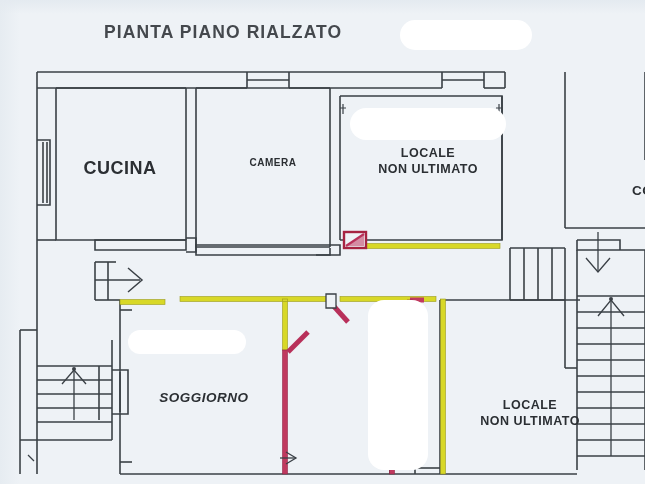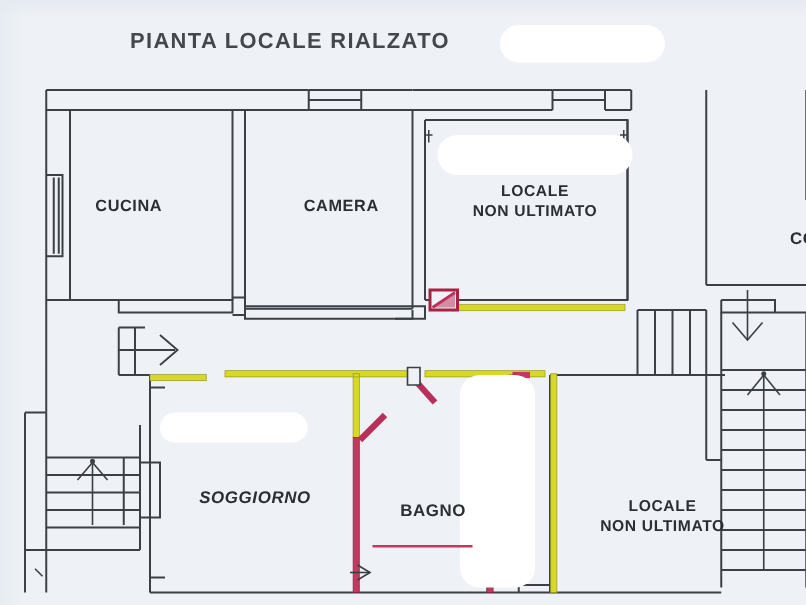--- a/index.html
+++ b/index.html
@@ -33,22 +33,22 @@
     line-height: 1.25;
     user-select: none;
   }
   #sheet-title {
     left: 104px;
     top: 22px;
     font-size: 17.5px;
     letter-spacing: 1.1px;
     color: #44484d;
   }
-  #label-cucina   { left: 43px;  top: 157px; width: 120px; font-size: 13px; }
-  #label-camera   { left: 208px; top: 157px; width: 130px; font-size: 13px; text-align: center; }
+  #label-cucina   { left: 60px;  top: 157px; width: 120px; font-size: 18px; }
+  #label-camera   { left: 208px; top: 157px; width: 130px; font-size: 10px; text-align: center; }
   #label-locale-1 { left: 348px; top: 146px; width: 160px; font-size: 12.5px; }
   #label-soggiorno{ left: 136px; top: 390px; width: 136px; font-size: 13.5px; font-style: italic; }
   #label-bagno    { left: 296px; top: 384px; width: 84px;  font-size: 13.5px; }
   #label-locale-2 { left: 450px; top: 398px; width: 160px; font-size: 12.5px; }
   #label-corte    { left: 632px; top: 183px; width: 40px;  font-size: 13.5px; text-align: left; }
   #label-bagno .underline {
     display: block;
     height: 2px;
     background: #c0395f;
     margin: 1px 2px 0 2px;
@@ -274,34 +274,30 @@
   </svg>
 
   <div class="paper-tint" id="edge-left-fade"></div>
   <div class="paper-tint" id="edge-top-fade"></div>
 
   <div class="redaction" id="redaction-title"></div>
   <div class="redaction" id="redaction-locale"></div>
   <div class="redaction" id="redaction-soggiorno"></div>
   <div class="redaction" id="redaction-bagno"></div>
 
-  <div class="label-text" id="sheet-title">PIANTA LOCALE RIALZATO</div>
+  <div class="label-text" id="sheet-title">PIANTA PIANO RIALZATO</div>
 
   <div class="label-text" id="label-cucina">CUCINA</div>
 
   <div class="label-text" id="label-camera">CAMERA</div>
 
   <div class="label-text" id="label-locale-1">LOCALE
 NON ULTIMATO</div>
 
   <div class="label-text" id="label-soggiorno">SOGGIORNO</div>
 
-  <div class="label-text" id="label-bagno">
-    <span>BAGNO</span>
-    <span class="underline"></span>
-  </div>
 
   <div class="label-text" id="label-locale-2">LOCALE
 NON ULTIMATO</div>
 
   <div class="label-text" id="label-corte">CO</div>
 
 </div>
 
 </body></html>

